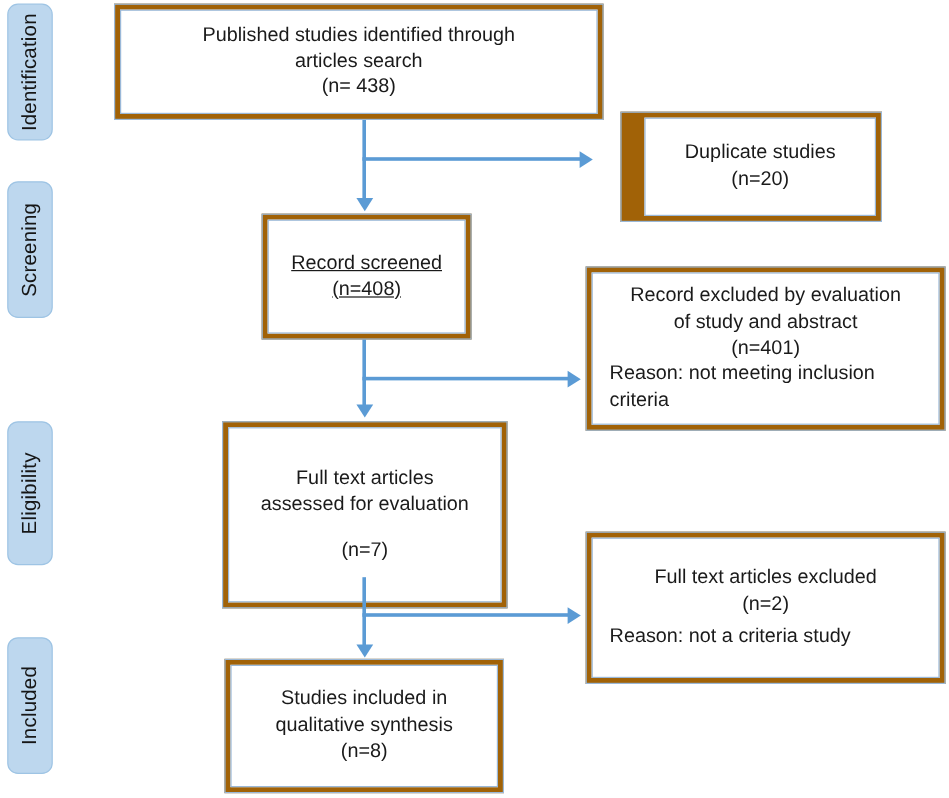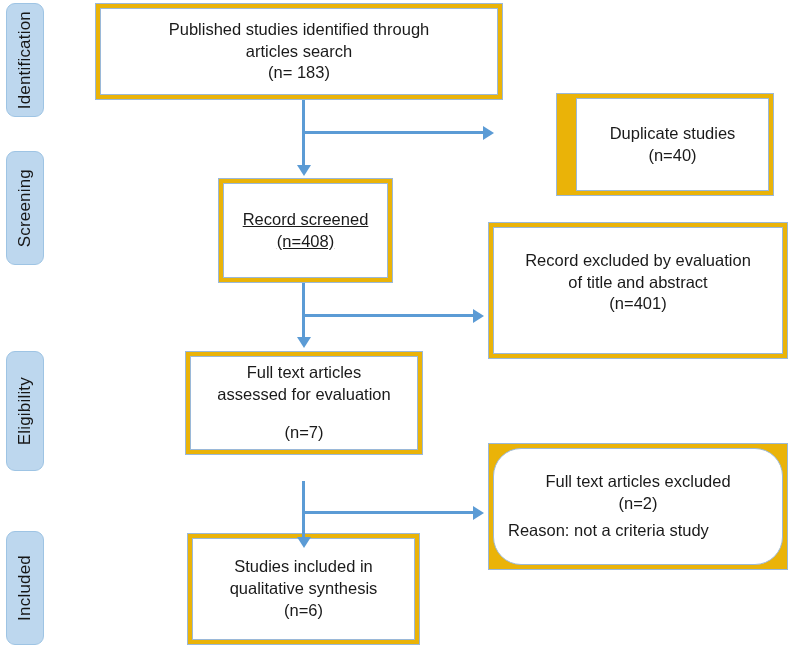--- a/index.html
+++ b/index.html
@@ -37,21 +37,21 @@
     font-size: 17px;
     letter-spacing: 0.2px;
     color: #161616;
     white-space: nowrap;
   }
 
   
   .flow-box {
     position: absolute;
     box-sizing: border-box;
-    background: #eab308;
+    background: #a16207;
     border: 1px solid #9ab8d8;
     padding: 4px;
   }
   .flow-box > .inner {
     box-sizing: border-box;
     width: 100%;
     height: 100%;
     border: 1px solid #9ab8d8;
     background: #ffffff;
     display: flex;
@@ -122,70 +122,71 @@
   </div>
 
   <div class="stage-pill" style="left:6px; top:531px; width:38px; height:114px;">
     <span class="stage-label">Included</span>
   </div>
 
   <div class="flow-box" style="left:95px; top:3px; width:408px; height:97px;">
     <div class="inner">
       <div class="line">Published studies identified through</div>
       <div class="line">articles search</div>
-      <div class="line">(n= 183)</div>
-    </div>
-  </div>
-
-  <div class="flow-box" style="left:556px; top:93px; width:218px; height:103px;padding-left:19px;">
+      <div class="line">(n= 438)</div>
+    </div>
+  </div>
+
+  <div class="flow-box" style="left:517px; top:93px; width:218px; height:92px;padding-left:19px;">
     <div class="inner">
       <div class="line">Duplicate studies</div>
-      <div class="line">(n=40)</div>
+      <div class="line">(n=20)</div>
     </div>
   </div>
 
   <div class="flow-box" style="left:218px; top:178px; width:175px; height:105px;text-decoration:underline;">
     <div class="inner">
       <div class="line">Record screened</div>
       <div class="line">(n=408)</div>
     </div>
   </div>
 
   <div class="flow-box" style="left:488px; top:222px; width:300px; height:137px;">
     <div class="inner" style="padding:14px 14px;">
       <div class="line">Record excluded by evaluation</div>
-      <div class="line">of title and abstract</div>
+      <div class="line">of study and abstract</div>
       <div class="line">(n=401)</div>
       <div class="spacer"></div>
-    </div>
-  </div>
-
-  <div class="flow-box" style="left:185px; top:351px; width:238px; height:104px;">
+      <div class="line left">Reason: not meeting inclusion criteria</div>
+    </div>
+  </div>
+
+  <div class="flow-box" style="left:185px; top:351px; width:238px; height:156px;">
     <div class="inner">
       <div class="line">Full text articles</div>
       <div class="line">assessed for evaluation</div>
       <div class="spacer"></div>
       <div class="line">(n=7)</div>
     </div>
   </div>
 
   <div class="flow-box" style="left:488px; top:443px; width:300px; height:127px;">
-    <div class="inner" style="padding:22px 14px;border-radius:28px;">
+    <div class="inner" style="padding:22px 14px;">
       <div class="line">Full text articles excluded</div>
       <div class="line">(n=2)</div>
       <div class="spacer"></div>
       <div class="line left">Reason: not a criteria study</div>
     </div>
   </div>
 
-  <div class="flow-box" style="left:187px; top:533px; width:233px; height:112px;">
+  <div class="flow-box" style="left:187px; top:549px; width:233px; height:112px;">
     <div class="inner">
       <div class="line">Studies included in</div>
       <div class="line">qualitative synthesis</div>
-      <div class="line">(n=6)</div>
+      <div class="line">(n=8)</div>
     </div>
   </div>
 
   <div class="v-line" style="left:302px; top:100px; width:3px; height:66px;"></div>
   <div class="arrow-down" style="left:296.5px; top:165px;"></div>
   <div class="h-line" style="left:302px; top:131px; width:182px; height:3px;"></div>
   <div class="arrow-right" style="left:483px; top:125.5px;"></div>
 
   <div class="v-line" style="left:302px; top:283px; width:3px; height:55px;"></div>
   <div class="arrow-down" style="left:296.5px; top:337px;"></div>

